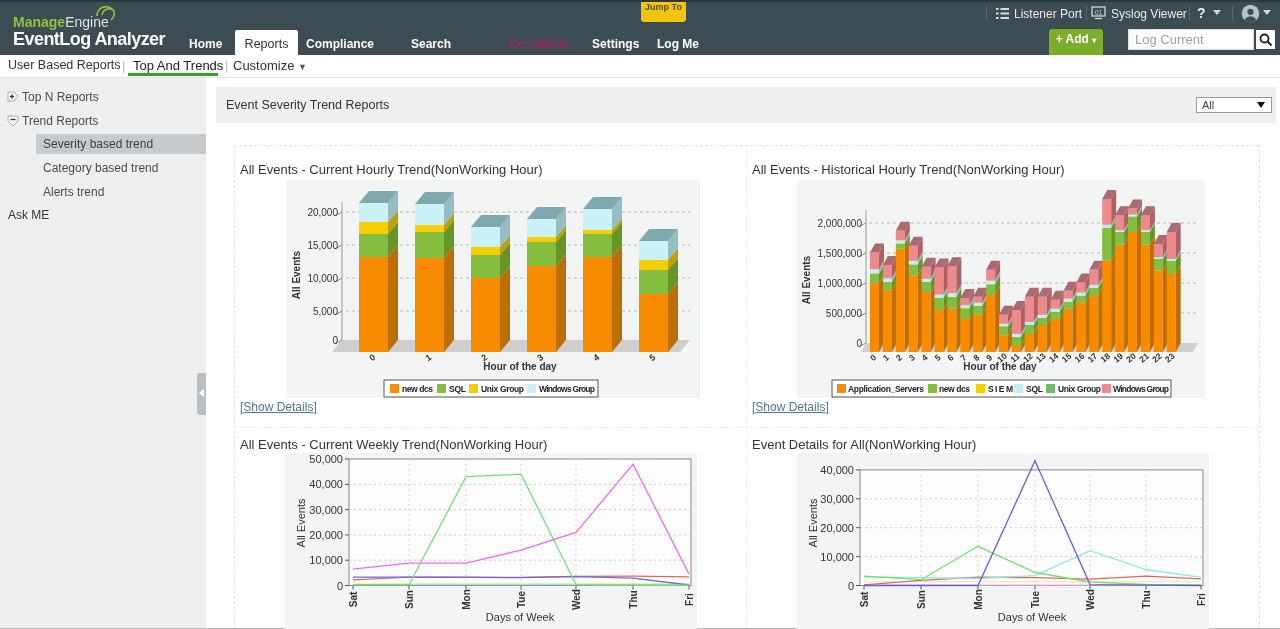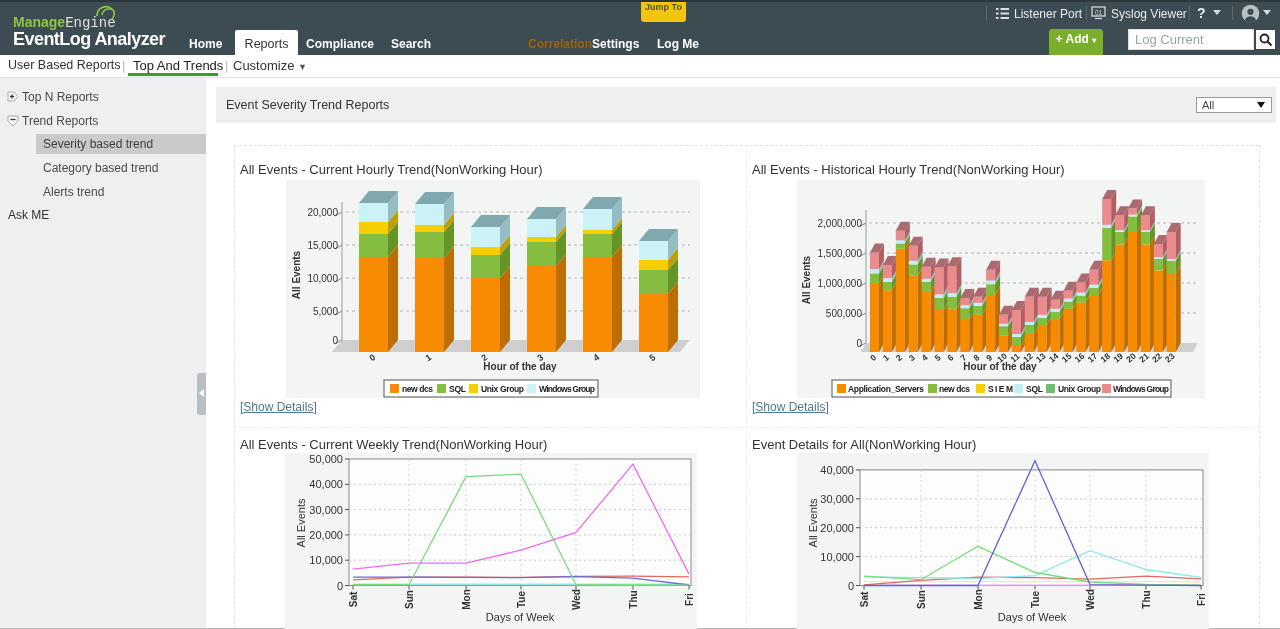--- a/index.html
+++ b/index.html
@@ -5,34 +5,34 @@
 * { margin:0; padding:0; box-sizing:border-box; }
 body { width:1280px; height:629px; position:relative; overflow:hidden;
   font-family:"Liberation Sans", sans-serif; background:#fff; }
 .abs { position:absolute; }
 </style>
 </head>
 <body>
 
 <div class="abs" style="left:0;top:0;width:1280px;height:55px;background:#3d4b52;border-top:2px solid #2c373c;"></div>
 
-<div class="abs" style="left:13px;top:14px;font-size:14px;font-weight:bold;color:#8dc63f;">Manage<span style="color:#dde1e3;font-weight:normal;font-family:Liberation Mono, monospace;">Engine</span></div>
+<div class="abs" style="left:13px;top:14px;font-size:14px;font-weight:bold;color:#8dc63f;">Manage<span style="color:#dde1e3;font-weight:normal;">Engine</span></div>
 <svg class="abs" style="left:94px;top:3px;" width="24" height="20" xmlns="http://www.w3.org/2000/svg">
  <path d="M3,13 A9,9 0 0 1 18,6" fill="none" stroke="#8dc63f" stroke-width="1.6"></path>
  <path d="M8,12 A7,7 0 0 1 20,8 A8,9 0 0 1 17,17" fill="none" stroke="#8dc63f" stroke-width="1.6"></path>
 </svg>
 <div class="abs" style="left:13px;top:29px;font-size:18px;font-weight:bold;color:#fff;letter-spacing:-0.55px;">EventLog Analyzer</div>
 
 <div class="abs" style="left:235px;top:30px;width:63px;height:25px;background:#fff;border-radius:2px 2px 0 0;"></div>
 <div class="abs" style="left:189px;top:37px;font-size:12px;font-weight:bold;color:#fff;">Home</div>
 <div class="abs" style="left:235px;top:37px;width:63px;text-align:center;font-size:12.5px;color:#333;">Reports</div>
 <div class="abs" style="left:306px;top:37px;font-size:12px;font-weight:bold;color:#fff;">Compliance</div>
-<div class="abs" style="left:391px;top:37px;font-size:12px;font-weight:bold;color:#fff;">Search</div>
+<div class="abs" style="left:411px;top:37px;font-size:12px;font-weight:bold;color:#fff;">Search</div>
 <div class="abs" style="left:457px;top:37px;font-size:16px;font-weight:bold;color:#fff;margin-top:32px;">Alerts</div>
-<div class="abs" style="left:509px;top:37px;font-size:12px;font-weight:bold;color:#a16207;margin-left:19px;">Correlation</div>
+<div class="abs" style="left:509px;top:37px;font-size:12px;font-weight:normal;color:#be185d;">Correlation</div>
 <div class="abs" style="left:592px;top:37px;font-size:12px;font-weight:bold;color:#fff;">Settings</div>
 <div class="abs" style="left:657px;top:37px;font-size:12px;font-weight:bold;color:#fff;">Log Me</div>
 <div class="abs" style="left:724px;top:37px;font-size:12px;font-weight:normal;color:#fff;margin-top:44px;">Support</div>
 
 <div class="abs" style="left:641px;top:2px;width:45px;height:20px;background:#f2c511;border-radius:0 0 3px 3px;text-align:center;font-size:9px;font-weight:bold;color:#55510f;line-height:11px;">Jump To</div>
 
 <div class="abs" style="left:986px;top:6px;width:1px;height:14px;background:#5a686f;"></div>
 <svg class="abs" style="left:996px;top:7px;" width="14" height="13" xmlns="http://www.w3.org/2000/svg">
  <g stroke="#d7dde0" stroke-width="2">
       <line x1="0" y1="2" x2="2.5" y2="2"></line>

